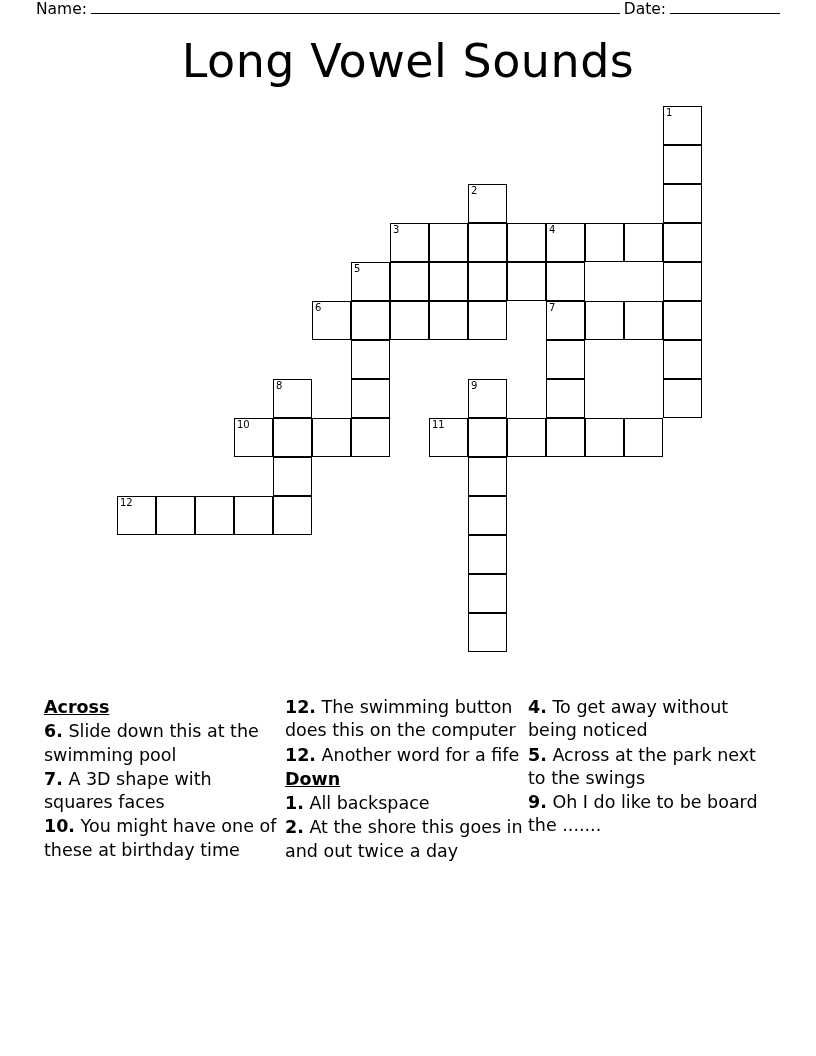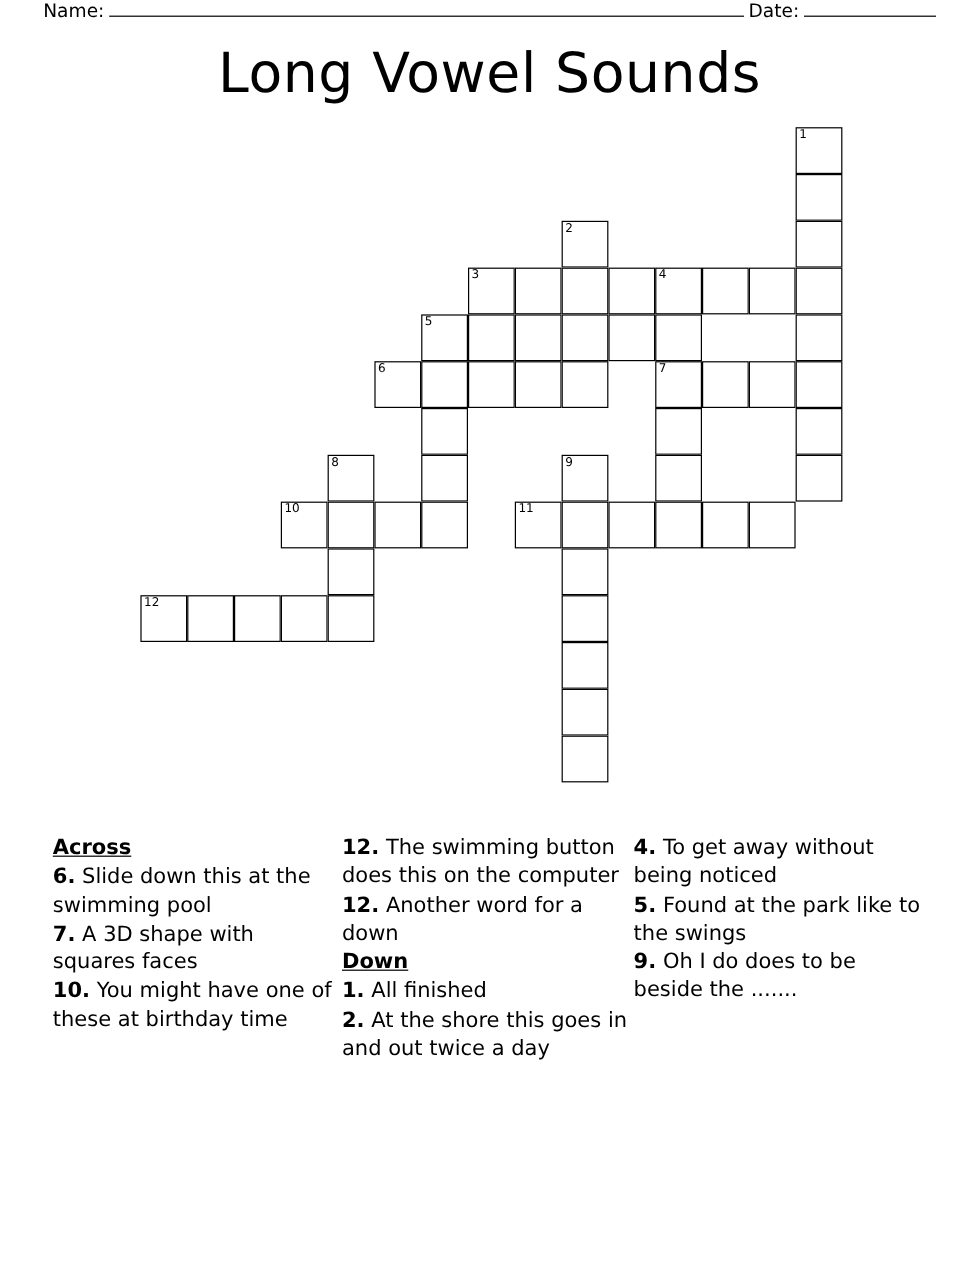--- a/index.html
+++ b/index.html
@@ -209,24 +209,24 @@
 <div id="clues">
   <div class="clue-col col1">
     <div class="clue-heading">Across</div>
     <div class="clue"><b>6.</b> <span>Slide down this at the swimming pool</span></div>
     <div class="clue"><b>7.</b> <span>A 3D shape with squares faces</span></div>
     <div class="clue"><b>10.</b> <span>You might have one of these at birthday time</span></div>
   </div>
 
   <div class="clue-col col2">
     <div class="clue"><b>12.</b> <span>The swimming button does this on the computer</span></div>
-    <div class="clue"><b>12.</b> <span>Another word for a down</span></div>
+    <div class="clue"><b>12.</b> <span>Another word for a fife</span></div>
     <div class="clue-heading">Down</div>
-    <div class="clue"><b>1.</b> <span>All finished</span></div>
+    <div class="clue"><b>1.</b> <span>All backspace</span></div>
     <div class="clue"><b>2.</b> <span>At the shore this goes in and out twice a day</span></div>
   </div>
 
   <div class="clue-col col3">
     <div class="clue"><b>4.</b> <span>To get away without being noticed</span></div>
-    <div class="clue"><b>5.</b> <span>Found at the park like to the swings</span></div>
-    <div class="clue"><b>9.</b> <span>Oh I do does to be beside the .......</span></div>
+    <div class="clue"><b>5.</b> <span>Across at the park next to the swings</span></div>
+    <div class="clue"><b>9.</b> <span>Oh I do like to be board the .......</span></div>
   </div>
 </div>
 
 </body></html>

